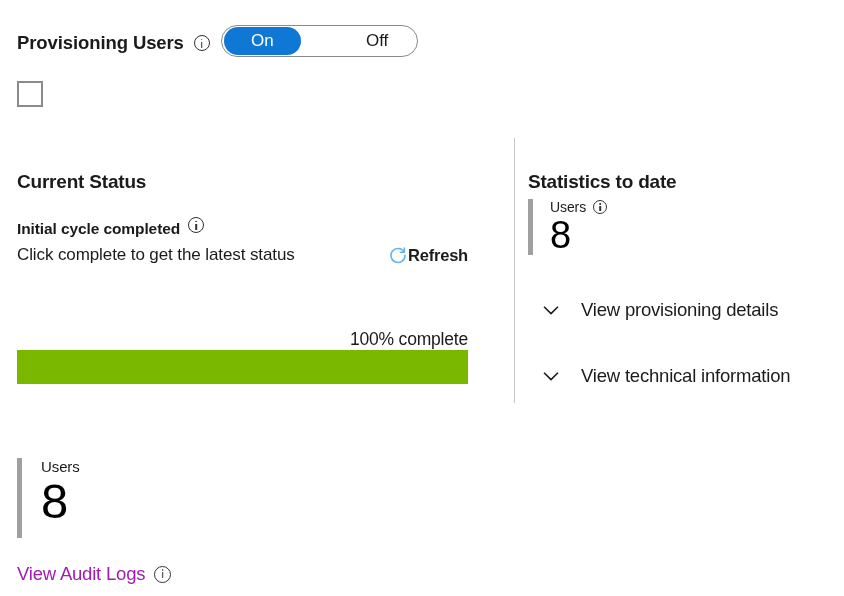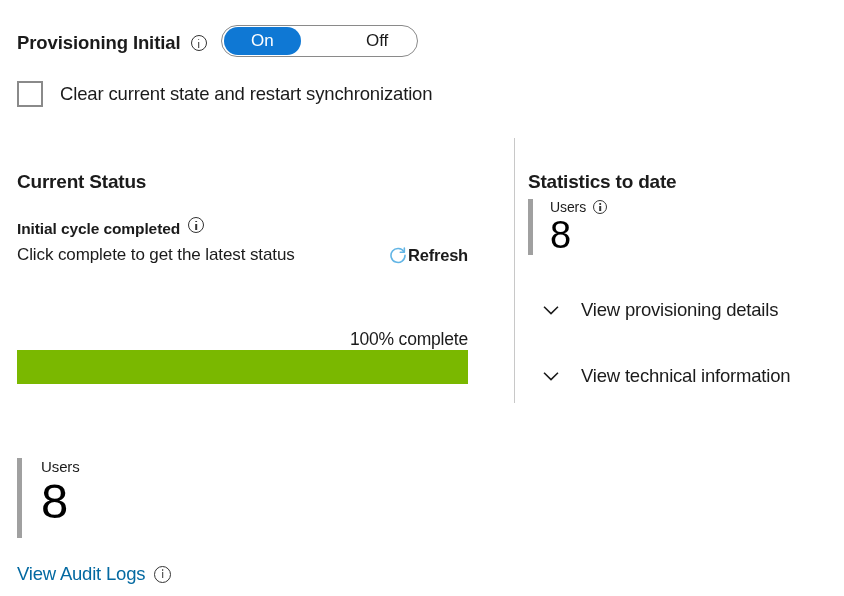--- a/index.html
+++ b/index.html
@@ -328,32 +328,31 @@
   .audit-link .info-icon {
     margin-left: 9px;
     width: 17px;
     height: 17px;
   }
 </style>
 </head>
 <body>
 
 <div class="prov-row">
-  <span class="prov-label">Provisioning Initial</span>
+  <span class="prov-label">Provisioning Users</span>
   <span class="info-icon" style="margin-left:10px;"></span>
 </div>
 
 <div class="toggle">
   <span class="toggle-opt on" style="background: rgb(15, 120, 212);">On</span>
   <span class="toggle-opt off">Off</span>
 </div>
 
 <div class="check-row">
   <span class="checkbox"></span>
-  <span class="check-label">Clear current state and restart synchronization</span>
 </div>
 
 <div class="divider"></div>
 
 <div class="current-status-title">Current Status</div>
 
 <div class="cycle-row">
   <span class="cycle-text">Initial cycle completed</span>
   <span class="info-icon"></span>
 </div>
@@ -405,15 +404,15 @@
   <div class="stat-bar" style="background: rgb(160, 160, 160);"></div>
   <div class="stat-body">
     <div class="stat-head">
       <span class="stat-name">Users</span>
     </div>
     <div class="stat-value">8</div>
   </div>
 </div>
 
 <div class="audit-link">
-  <span class="audit-text" style="color: #0369a1;">View Audit Logs</span>
+  <span class="audit-text" style="color: #a21caf;">View Audit Logs</span>
   <span class="info-icon"></span>
 </div>
 
 </body></html>

